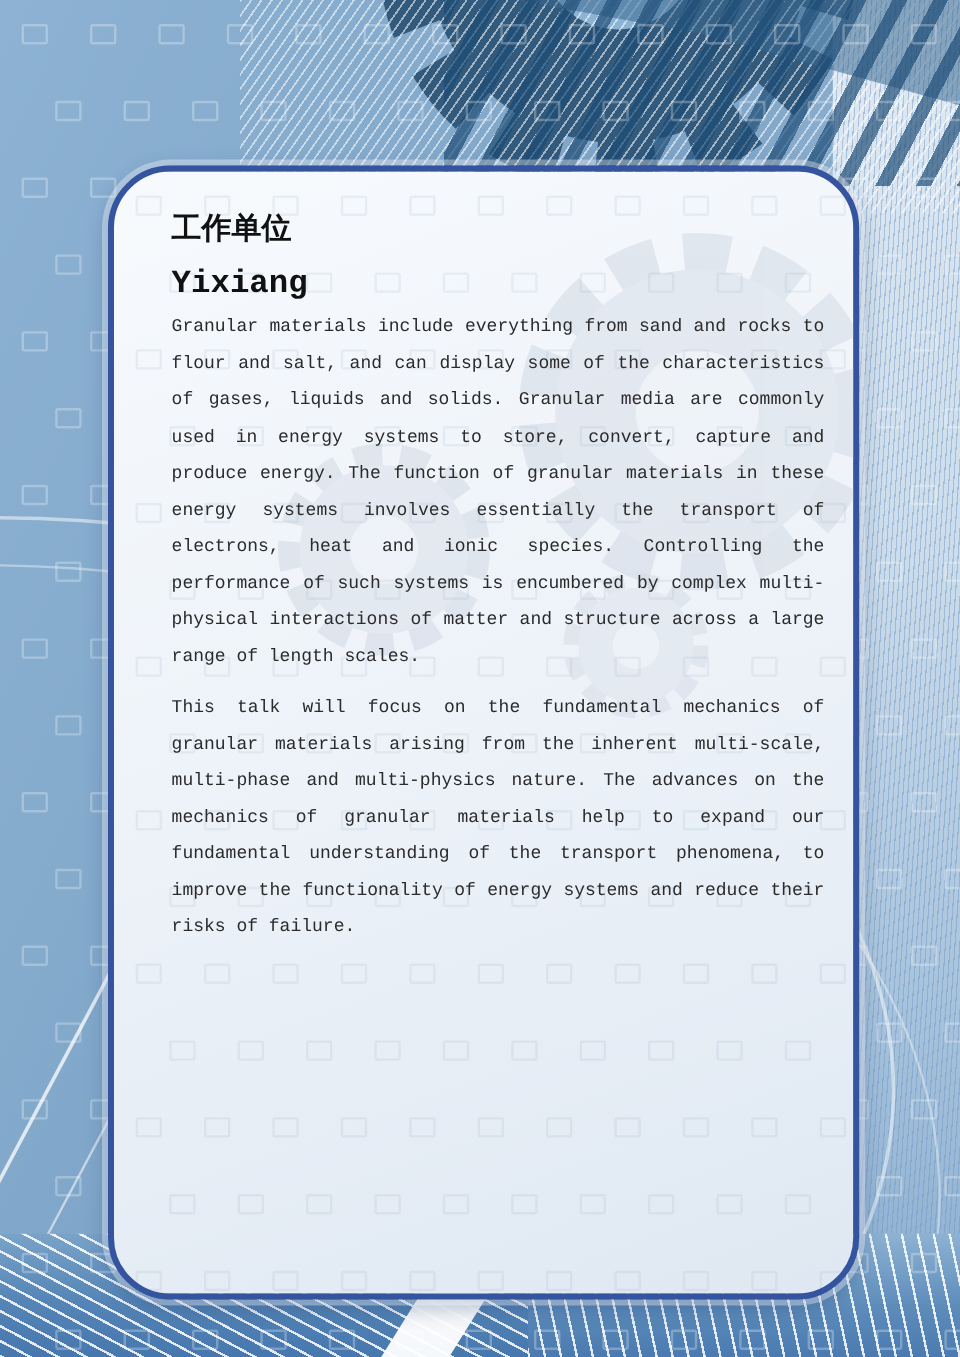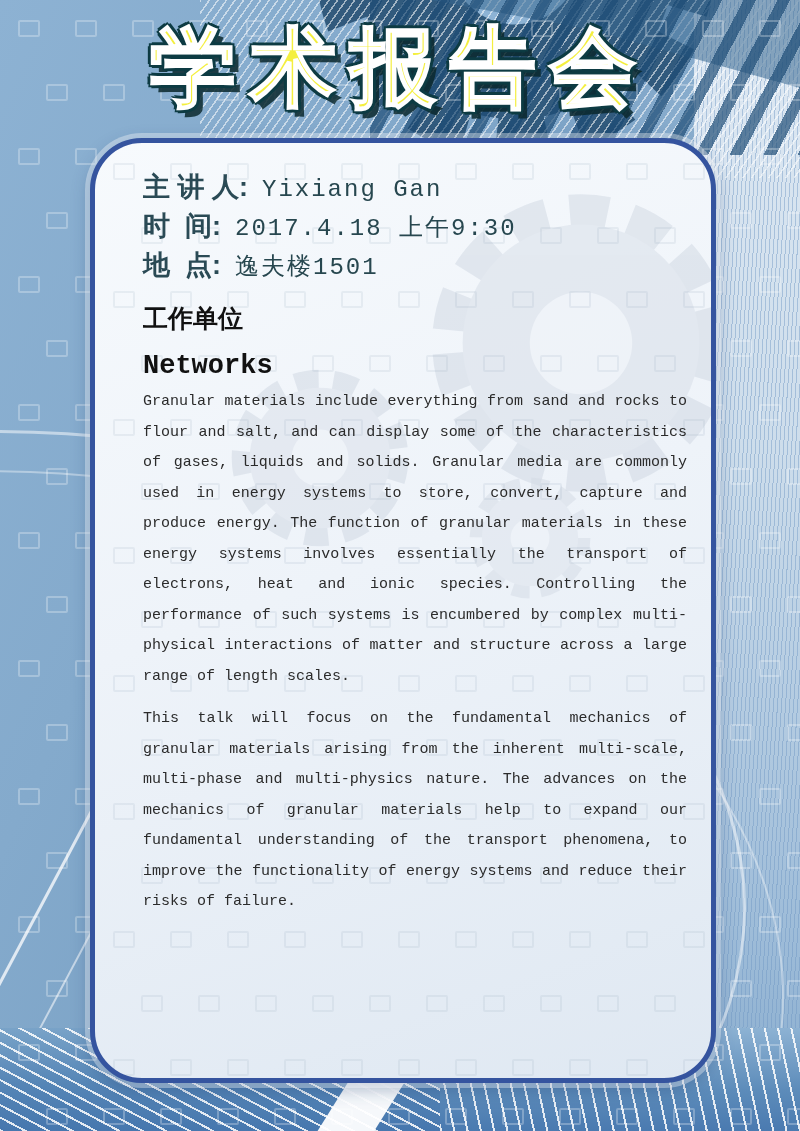--- a/index.html
+++ b/index.html
@@ -351,21 +351,20 @@
       <i style="left: 673px; top: 1108px;"></i>
       <i style="left: 730px; top: 1108px;"></i>
       <i style="left: 787px; top: 1108px;"></i>
     </div>
   <div class="layer bottom-band">
     <div class="b-left"></div>
     <div class="b-right"></div>
     <div class="b-swoosh"></div>
   </div>
 
-  <h1 class="banner">学术报告会</h1>
 
   <div class="card">
     <div class="card-decor">
       <svg class="gear-light" style="right:-30px;top:40px;width:320px;height:320px;" viewBox="0 0 200 200">
         <circle cx="100" cy="100" r="80" fill="none" stroke="#cfd7e2" stroke-width="26" stroke-dasharray="23 14"></circle>
         <circle cx="100" cy="100" r="74" fill="#d6dde7"></circle>
         <circle cx="100" cy="100" r="32" fill="#eef2f8"></circle>
       </svg>
       <svg class="gear-light" style="left:130px;top:220px;width:190px;height:190px;" viewBox="0 0 200 200">
         <circle cx="100" cy="100" r="80" fill="none" stroke="#cfd7e2" stroke-width="26" stroke-dasharray="24 15"></circle>
@@ -534,36 +533,22 @@
           <i style="left: 360px; top: 916px;"></i>
           <i style="left: 417px; top: 916px;"></i>
           <i style="left: 474px; top: 916px;"></i>
           <i style="left: 531px; top: 916px;"></i>
           <i style="left: 588px; top: 916px;"></i>
         </div>
     </div>
 
     <div class="card-content">
 
-      <div class="meta">
-        <div class="meta-row teal">
-          <span class="cjk-label">主 讲 人:</span>
-          <span class="mono-val">Yixiang Gan</span>
-        </div>
-        <div class="meta-row teal">
-          <span class="cjk-label">时  间:</span>
-          <span class="mono-val">2017.4.18 上午9:30</span>
-        </div>
-        <div class="meta-row teal">
-          <span class="cjk-label">地  点:</span>
-          <span class="mono-val">逸夫楼1501</span>
-        </div>
-      </div>
 
       <div class="affil-heading">工作单位</div>
 
-      <div class="abstract-heading">Networks</div>
+      <div class="abstract-heading">Yixiang</div>
       <p class="body-para mono">Granular materials include everything from sand and rocks to flour and salt, and can display some of the characteristics of gases, liquids and solids. Granular media are commonly used in energy systems to store, convert, capture and produce energy. The function of granular materials in these energy systems involves essentially the transport of electrons, heat and ionic species. Controlling the performance of such systems is encumbered by complex multi-physical interactions of matter and structure across a large range of length scales.</p>
       <p class="body-para mono">This talk will focus on the fundamental mechanics of granular materials arising from the inherent multi-scale, multi-phase and multi-physics nature. The advances on the mechanics of granular materials help to expand our fundamental understanding of the transport phenomena, to improve the functionality of energy systems and reduce their risks of failure.</p>
 
     </div>
   </div>
 </div>
 
 </body></html>

